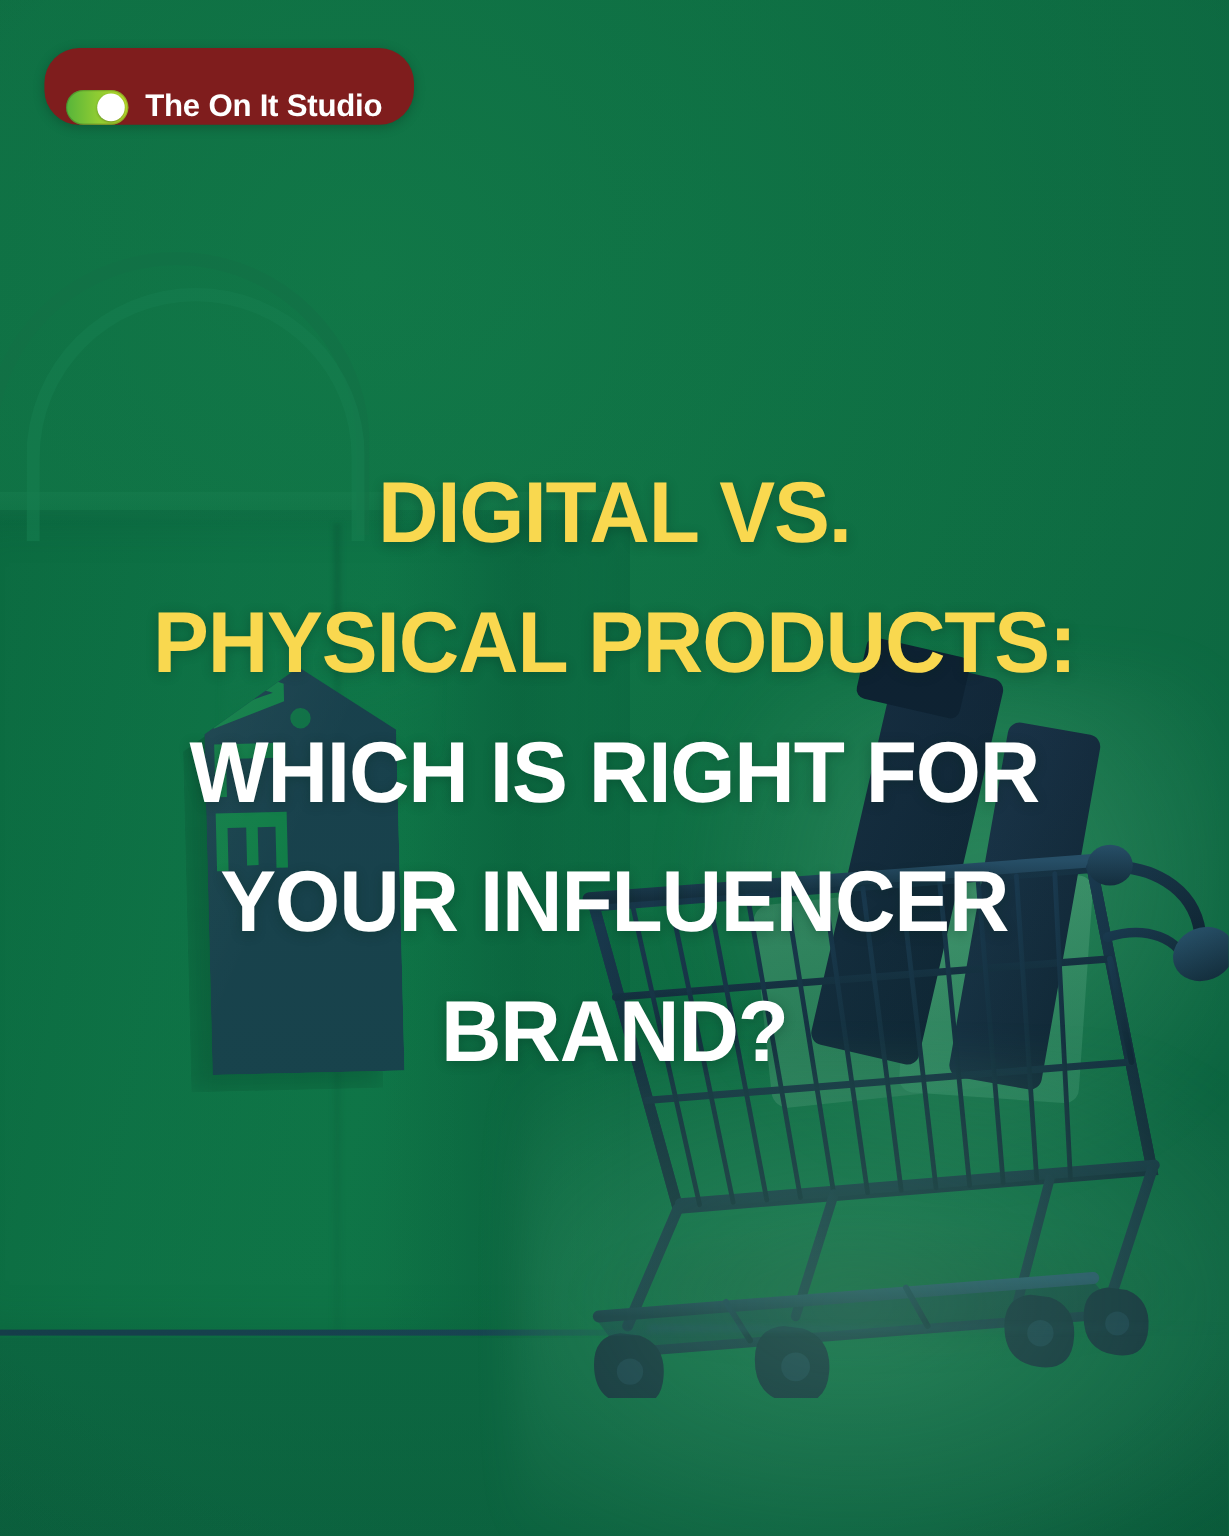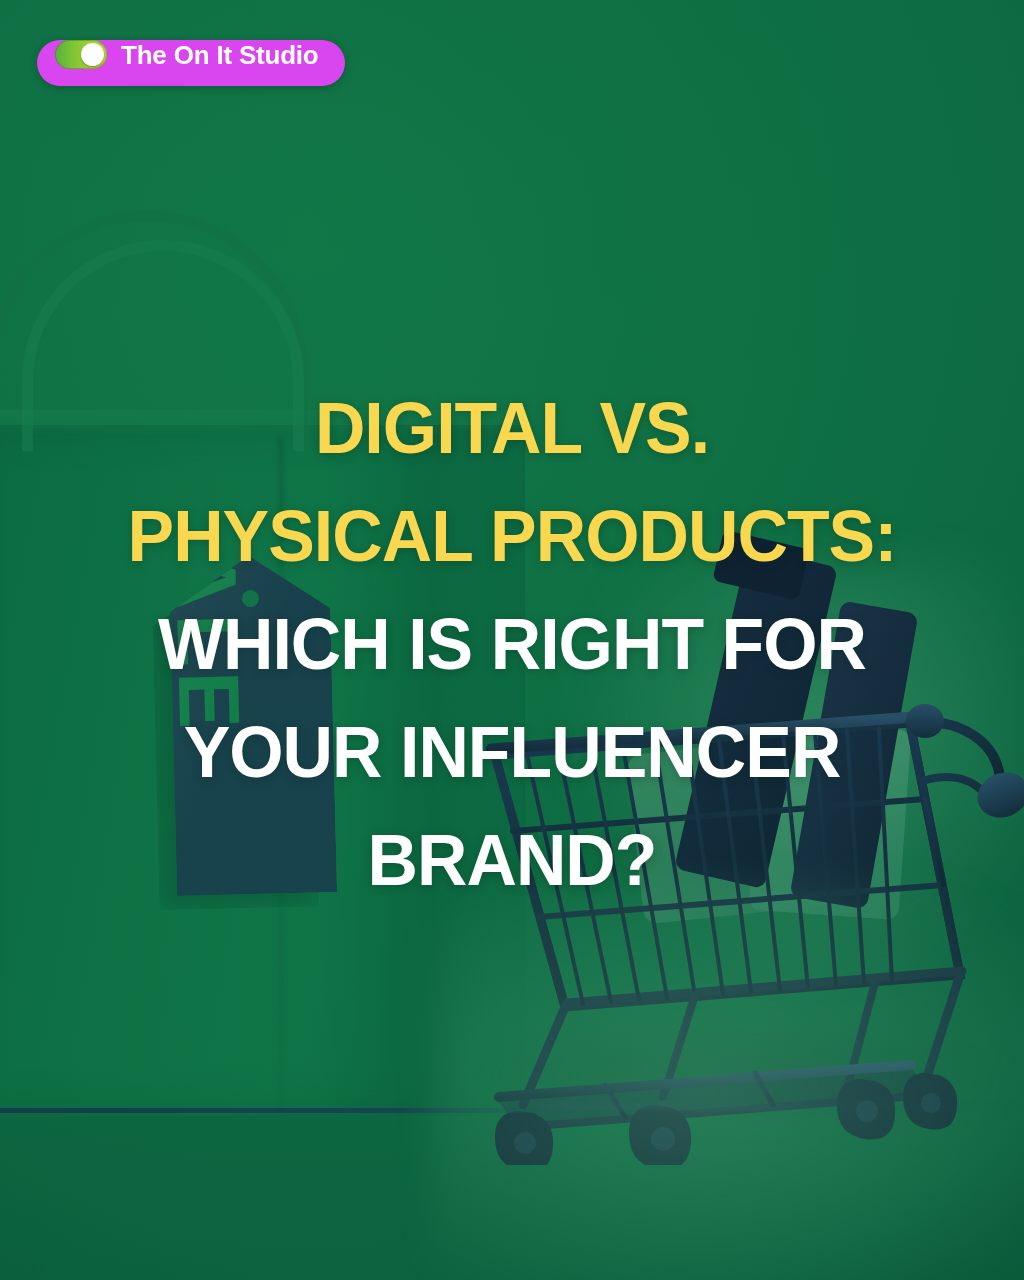--- a/index.html
+++ b/index.html
@@ -135,23 +135,23 @@
     background:radial-gradient(130% 105% at 50% 45%, rgba(0,0,0,0) 55%, rgba(4,48,30,.30) 100%);
   }
   .green-wash{
     position:absolute;inset:0;
     background:linear-gradient(180deg, rgba(13,107,65,.30) 0%, rgba(13,107,65,.10) 35%, rgba(13,107,65,.22) 100%);
     mix-blend-mode:normal;
   }
 
   
   .logo{
-    position:absolute;left:37px;top:40px;height:46px;
-    display:flex;align-items:flex-start;gap:14px;
-    padding:0 26px 0 18px;border-radius:29px;background:#d946ef;
+    position:absolute;left:37px;top:40px;height:64px;
+    display:flex;align-items:flex-end;gap:14px;
+    padding:0 26px 0 18px;border-radius:29px;background:#7f1d1d;
     box-shadow:0 2px 10px rgba(0,0,0,.22);
   }
   .toggle{
     width:52px;height:29px;border-radius:15px;position:relative;flex:none;
     background:linear-gradient(90deg,#56b43a 0%, #8ccb33 48%, #b9d82a 100%);
     box-shadow:0 0 0 1px rgba(0,0,0,.18) inset;
   }
   .toggle .knob{
     position:absolute;right:3px;top:3px;width:23px;height:23px;border-radius:50%;
     background:#ffffff;box-shadow:0 1px 2px rgba(0,0,0,.3);

